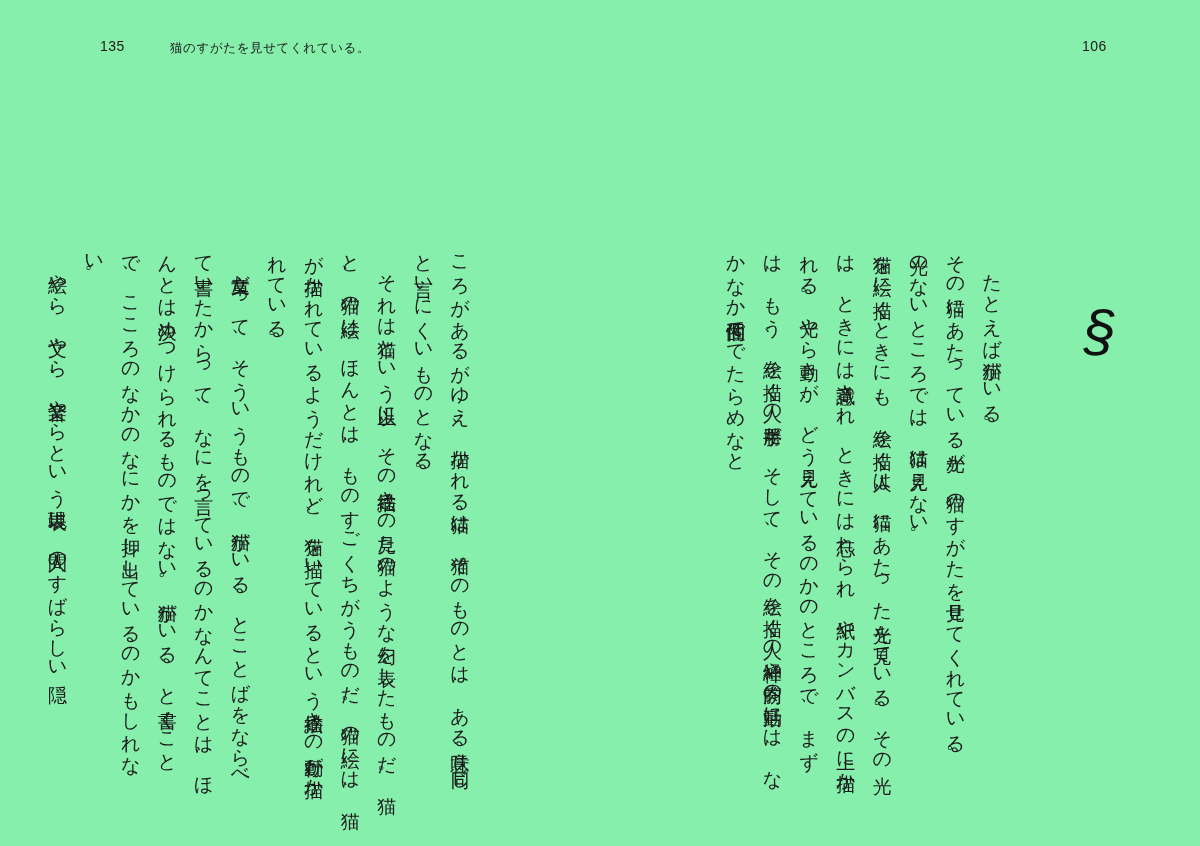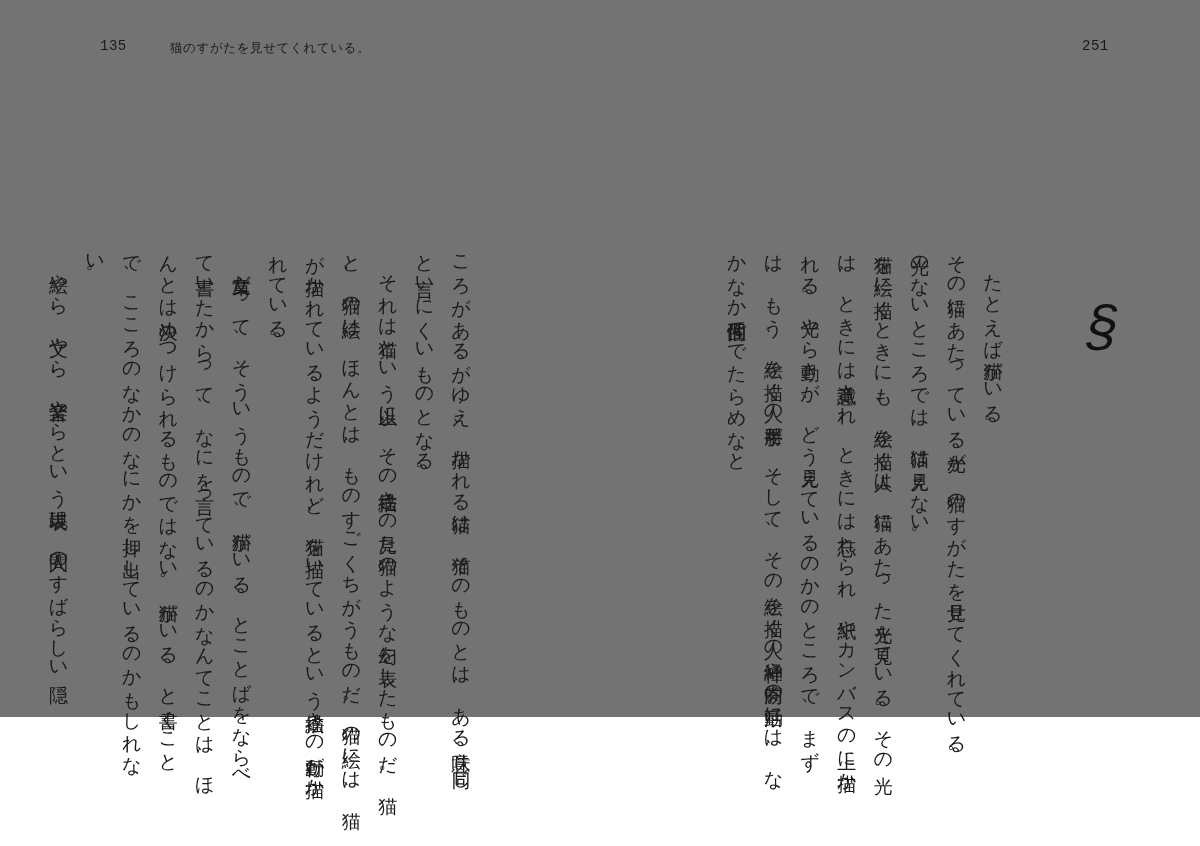--- a/index.html
+++ b/index.html
@@ -6,24 +6,24 @@
     margin: 0;
     padding: 0;
     width: 1200px;
     height: 846px;
     background: #ffffff;
     overflow: hidden;
   }
   .spread {
     position: relative;
     width: 1200px;
-    height: 717px;
-    background: #737373;
+    height: 846px;
+    background: #86efac;
     color: #1a1a1a;
-    font-family: Liberation Mono, monospace;
+    font-family: Liberation Sans, sans-serif;
   }
   
   .folio {
     position: absolute;
     top: 38px;
     font-size: 14px;
     letter-spacing: 0.5px;
     color: #1a1a1a;
   }
   .folio-left  { left: 100px; }
@@ -69,21 +69,21 @@
 </style>
 </head>
 <body>
 
 <div class="spread">
 
   <div class="folio folio-left">135</div>
 
   <div class="running-title">猫のすがたを見せてくれている。</div>
 
-  <div class="folio folio-right">251</div>
+  <div class="folio folio-right">106</div>
 
   <div class="section-mark">§</div>
 
   <div class="vblock vblock-right">
     <p class="indent">たとえば猫がいる。</p>
     <p>その猫にあたっている光が、猫のすがたを見せてくれている。</p>
     <p>光のないところでは、猫は見えない。</p>
     <p>猫を絵に描くときにも、絵を描く人は、猫にあたった光を見ている。その光は、ときには意識され、ときには忘れられ、紙やカンバスの上に描かれる。光やら動きが、どう見えているのかのところで、まずは、もう、絵を描く人の勝手だ。そして、その絵を描く人の神経や筋肉の活動には、なかなか個性的ででたらめなと</p>
   </div>
 

